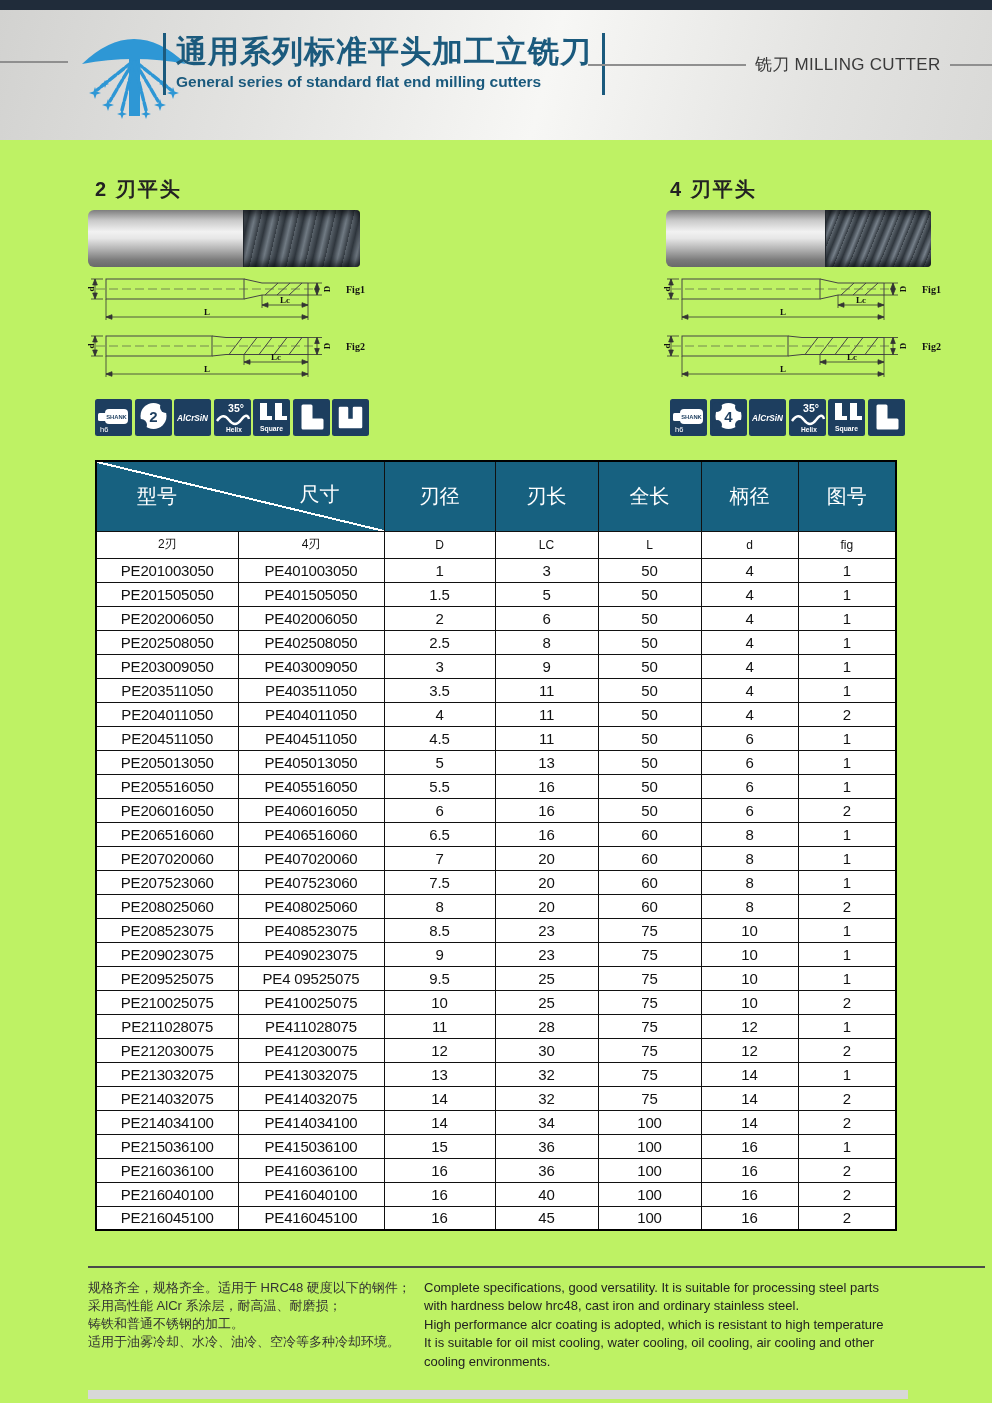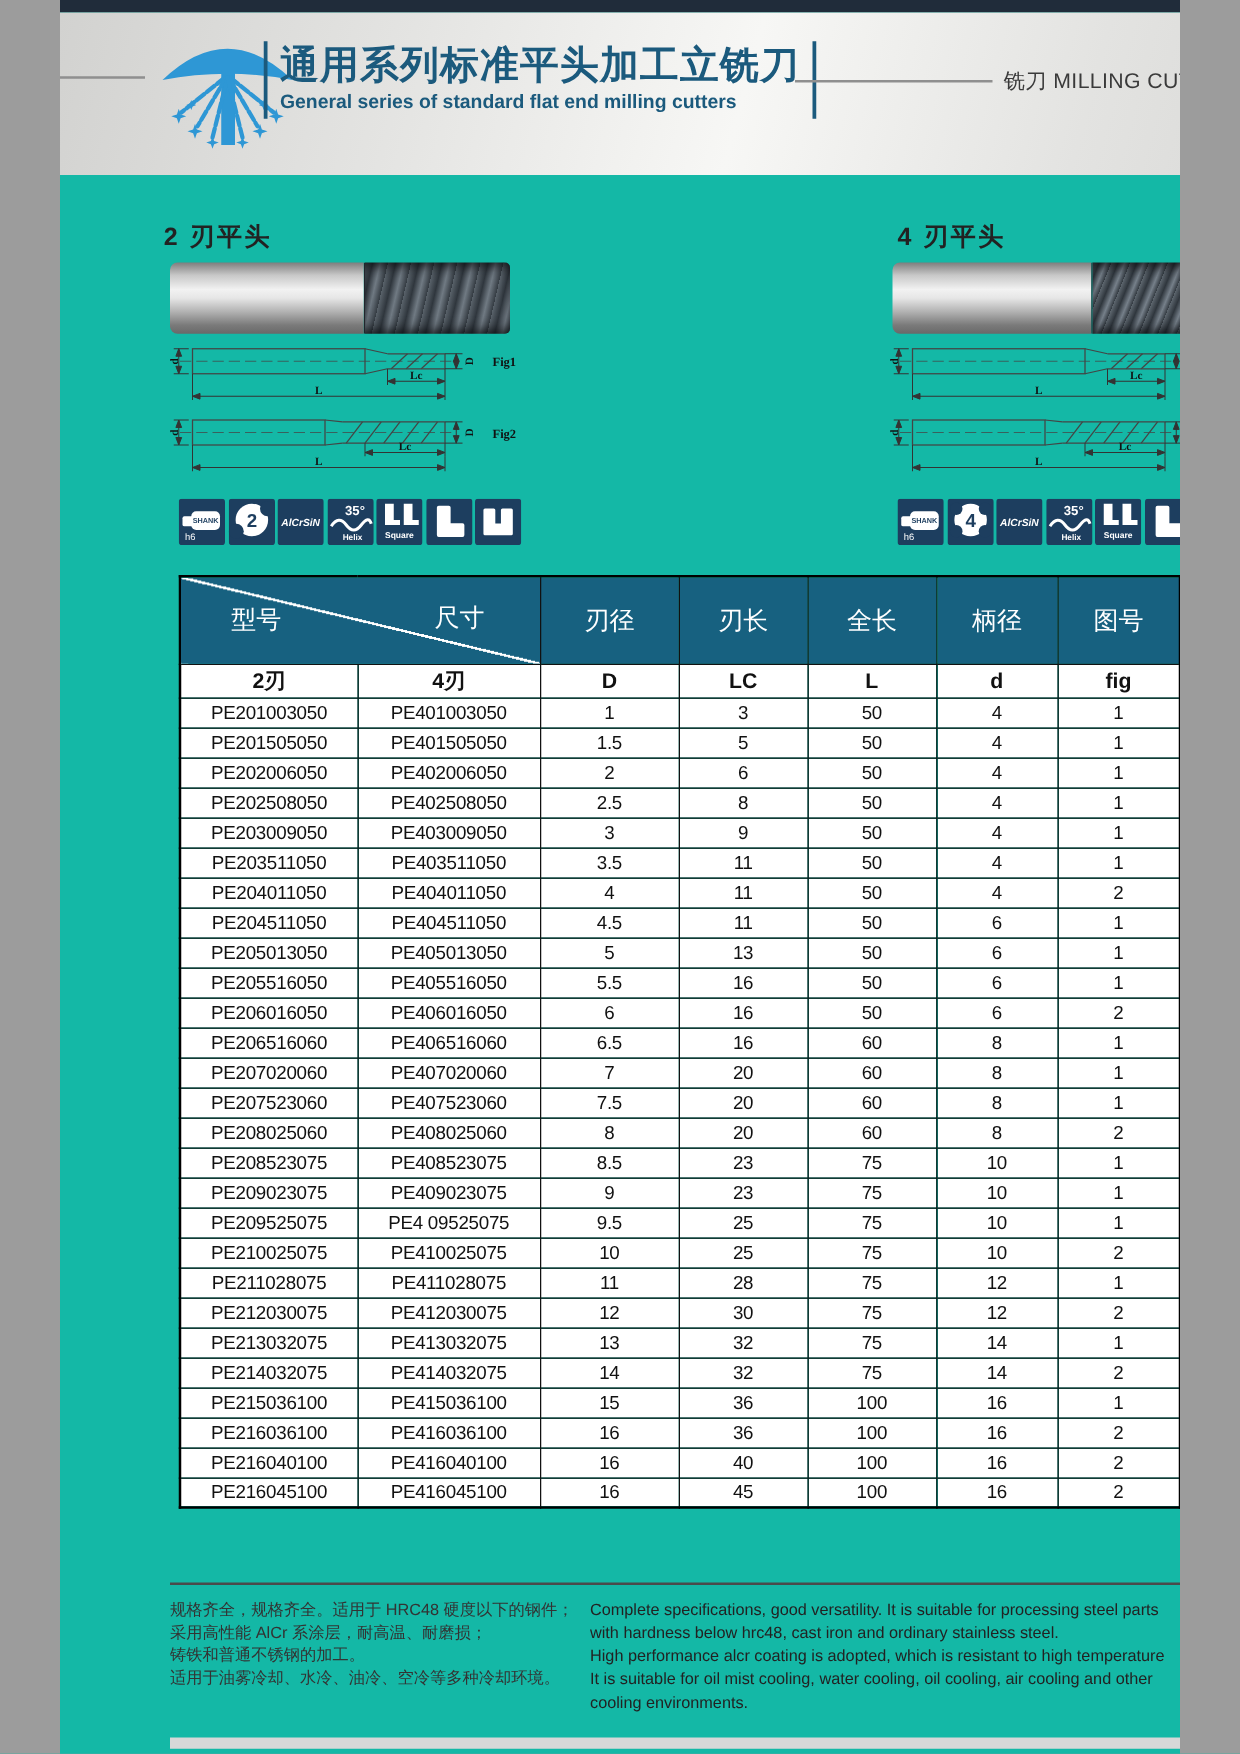--- a/index.html
+++ b/index.html
@@ -1,35 +1,35 @@
 <!DOCTYPE html>
 <html><head>
 <meta charset="utf-8">
 <style>
   * { margin:0; padding:0; box-sizing:border-box; }
   body { background:#9c9c9c; font-family:"Liberation Sans","DejaVu Sans",sans-serif; }
-  .page { position:relative; width:896px; height:1403px; margin:0 auto; background:#14b8a6; overflow:hidden;padding-left:47px; }
+  .page { position:relative; width:992px; height:1403px; margin:0 auto; background:#bef264; overflow:hidden;padding-left:47px; }
 
   
   .topbar { position:absolute; top:0; left:0; width:992px; height:10px; background:#202c3a; }
   .header-bg { position:absolute; top:10px; left:0; width:992px; height:130px;
     background:linear-gradient(105deg,#d2d2d0 0%,#e4e4e2 28%,#f7f7f5 55%,#e3e3e1 82%,#d9d9d7 100%); }
   .logo { position:absolute; left:78px; top:26px; }
   .title-block { position:absolute; left:163px; top:33px; padding:2px 10px 4px 10px;
     border-left:3px solid #1b5a7d; border-right:3px solid #1b5a7d; }
   .title-zh { font-size:31px; font-weight:bold; color:#1b5a7d; letter-spacing:1px; line-height:1.12; white-space:nowrap; }
   .title-en { font-size:15.5px; font-weight:bold; color:#1b5a7d; margin-top:3px; white-space:nowrap; }
   .left-rule { position:absolute; top:61px; left:0; width:68px; height:2px; background:#8f8f8f; }
   .right-rule { position:absolute; top:53px; left:588px; width:404px; display:flex; align-items:center; gap:9px; }
   .right-rule .hline { height:2px; background:#8f8f8f; }
   .right-label { font-size:17px; font-weight:normal; color:#3a3a3a; letter-spacing:0.3px; white-space:nowrap; }
 
   
   .sec-title { position:absolute; top:176px; font-size:20px; font-weight:600; color:#222; letter-spacing:2px; }
-  .sec-title.s2 { left:83px; } .sec-title.s4 { left:670px; }
+  .sec-title.s2 { left:95px; } .sec-title.s4 { left:670px; }
   .photo { position:absolute; top:210px; height:57px; display:flex; }
   .photo-2 { left:88px; width:272px; } .photo-4 { left:666px; width:265px; }
   .photo .shank { border-radius:6px 0 0 6px;
     background:linear-gradient(to bottom,#7e7e7e 0%,#c8c8c8 18%,#f2f2f2 38%,#e6e6e6 50%,#b5b5b5 68%,#7a7a7a 88%,#696969 100%); }
   .photo-2 .shank { flex:0 0 57%; } .photo-4 .shank { flex:0 0 60%; }
   .photo .flutes { flex:1; border-radius:0 4px 4px 0; border-left:1px solid #20262c;
     background:repeating-linear-gradient(103deg,#59626a 0px,#2f363d 6px,#707a83 12px,#343b42 18px);
     box-shadow:inset 0 8px 9px -5px rgba(8,10,12,.8), inset 0 -8px 9px -5px rgba(8,10,12,.8); }
   .photo-4 .flutes { background:repeating-linear-gradient(112deg,#5d666e 0px,#2f363d 5px,#76808a 10px,#343b42 14px); }
   .figs { position:absolute; width:300px; height:56px; }
@@ -43,21 +43,21 @@
   table.spec { position:absolute; left:95px; top:460px; width:800px; border-collapse:collapse;
     table-layout:fixed; border:2px solid #000; }
   table.spec th, table.spec td { border:1px solid #111; text-align:center; vertical-align:middle;
     overflow:hidden; white-space:nowrap; }
   .t-head th { background:#176180; color:#fff; font-size:20px; font-weight:500; height:70px; border:1px solid #fafafa; }
   th.diag { position:relative; padding:0;
     background-image:linear-gradient(to top right, rgba(0,0,0,0) calc(50% - 1px), #fff calc(50% - 1px), #fff calc(50% + 1px), rgba(0,0,0,0) calc(50% + 1px));
     background-color:#176180; }
   th.diag .lbl-model { position:absolute; left:40px; top:50%; transform:translateY(-50%); }
   th.diag .lbl-size  { position:absolute; right:44px; top:47%; transform:translateY(-50%); }
-  .t-sub td { height:27px; font-size:17px; font-weight:700; color:#111; background:#fff; }
+  .t-sub td { height:27px; font-size:12px; font-weight:400; color:#111; background:#fff; }
   tbody.t-data td { height:24px; font-size:15px; color:#111; background:#fff; letter-spacing:-0.2px; }
 
   
   .foot-rule { position:absolute; left:88px; top:1266px; width:897px; height:2px; background:#4a4a4a; }
   .foot-zh { position:absolute; left:88px; top:1279px; width:334px; font-size:13px; line-height:18px; color:#333; }
   .foot-zh div { white-space:nowrap; }
   .foot-en { position:absolute; left:424px; top:1279px; font-size:13px; line-height:18.4px; color:#222; }
   .foot-en div { white-space:nowrap; }
   .bottom-bar { position:absolute; left:88px; top:1390px; width:820px; height:9px; background:#d8d8d8; }
 </style>
@@ -606,20 +606,29 @@
         <tr>
           <td>PE214032075</td>
           <td>PE414032075</td>
           <td>14</td>
           <td>32</td>
           <td>75</td>
           <td>14</td>
           <td>2</td>
         </tr>
         <tr>
+          <td>PE214034100</td>
+          <td>PE414034100</td>
+          <td>14</td>
+          <td>34</td>
+          <td>100</td>
+          <td>14</td>
+          <td>2</td>
+        </tr>
+        <tr>
           <td>PE215036100</td>
           <td>PE415036100</td>
           <td>15</td>
           <td>36</td>
           <td>100</td>
           <td>16</td>
           <td>1</td>
         </tr>
         <tr>
           <td>PE216036100</td>

